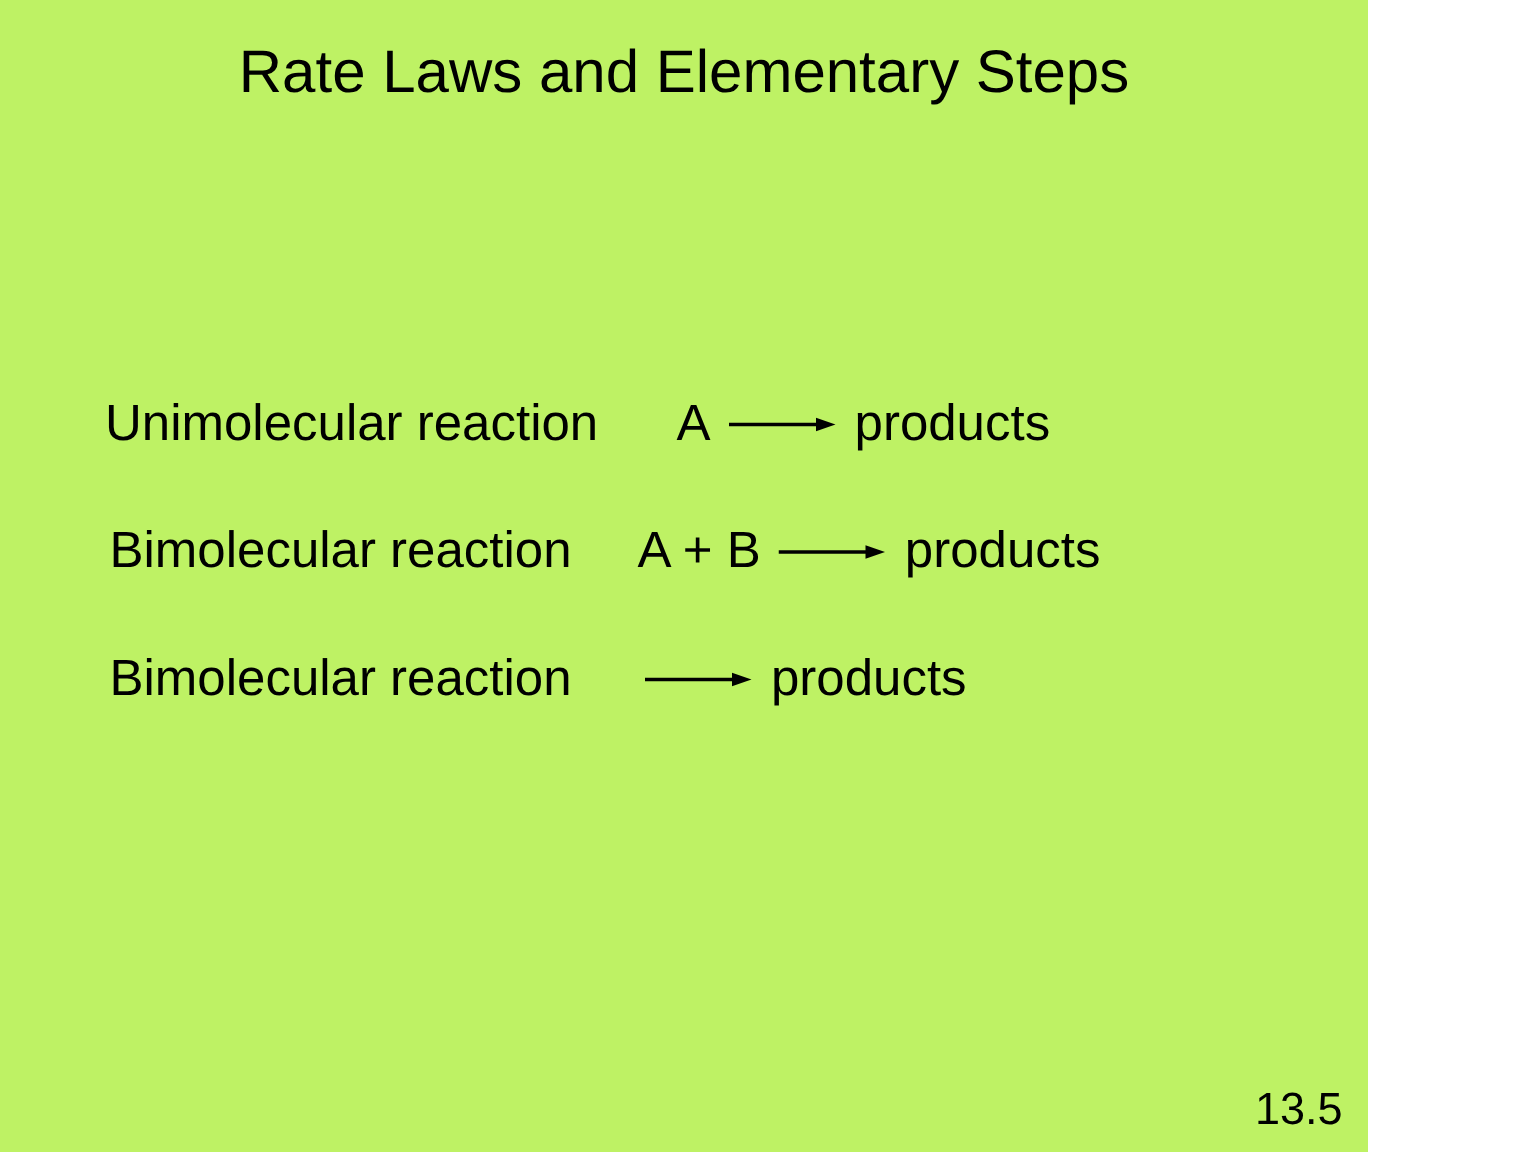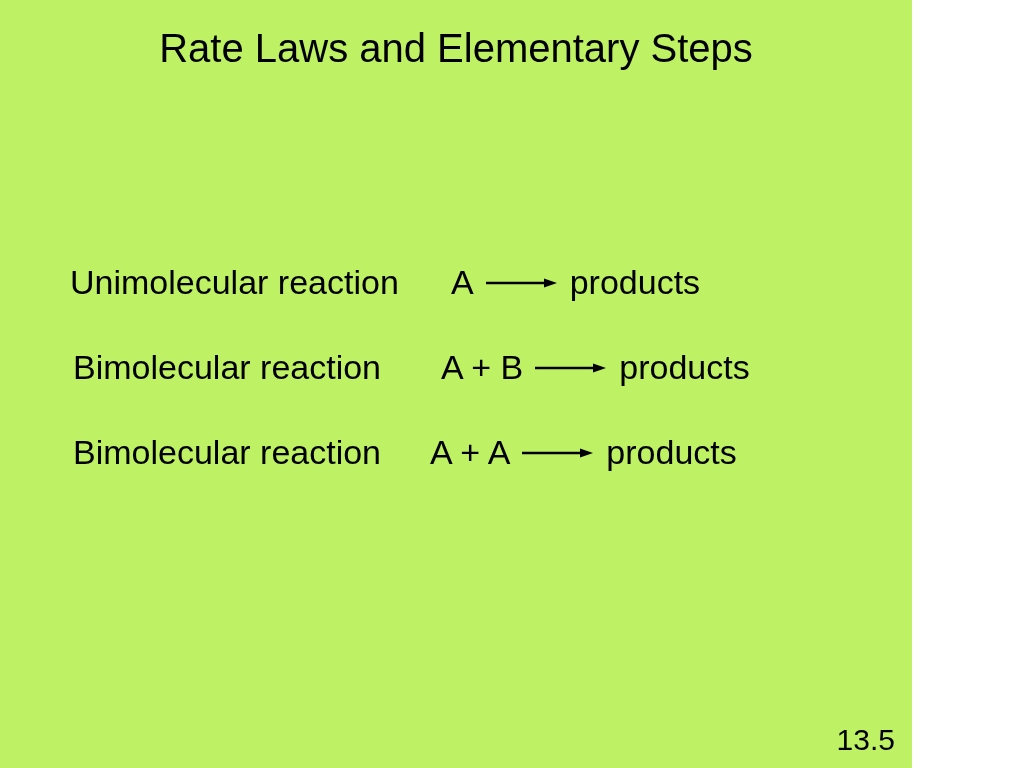--- a/index.html
+++ b/index.html
@@ -47,21 +47,21 @@
   }
   .equation {
     position: absolute;
     top: 0;
     height: 41px;
     display: inline-flex;
     align-items: center;
     gap: 12px;
   }
   .eq-1 { left: 433px; }
-  .eq-2 { left: 423px; }
+  .eq-2 { left: 407px; }
   .eq-3 { left: 412px; }
   .arrow-svg {
     display: block;
     flex: 0 0 auto;
   }
   .rate {
     position: absolute;
     top: 0;
     left: 760px;
   }
@@ -109,21 +109,20 @@
         <line x1="0" y1="6" x2="60" y2="6" stroke="#000000" stroke-width="2.4"></line>
         <polygon points="58,1.5 71,6 58,10.5" fill="#000000"></polygon>
       </svg>
       <span>products</span>
     </span>
   </div>
 
   <div class="row row-3">
     <span class="label" style="left:55px">Bimolecular reaction</span>
     <span class="equation eq-3">
-      <span>A + A</span>
       <svg class="arrow-svg" width="72" height="12" viewBox="0 0 72 12">
         <line x1="0" y1="6" x2="60" y2="6" stroke="#000000" stroke-width="2.4"></line>
         <polygon points="58,1.5 71,6 58,10.5" fill="#000000"></polygon>
       </svg>
       <span>products</span>
     </span>
   </div>
 
   <div class="page-number">13.5</div>
 

